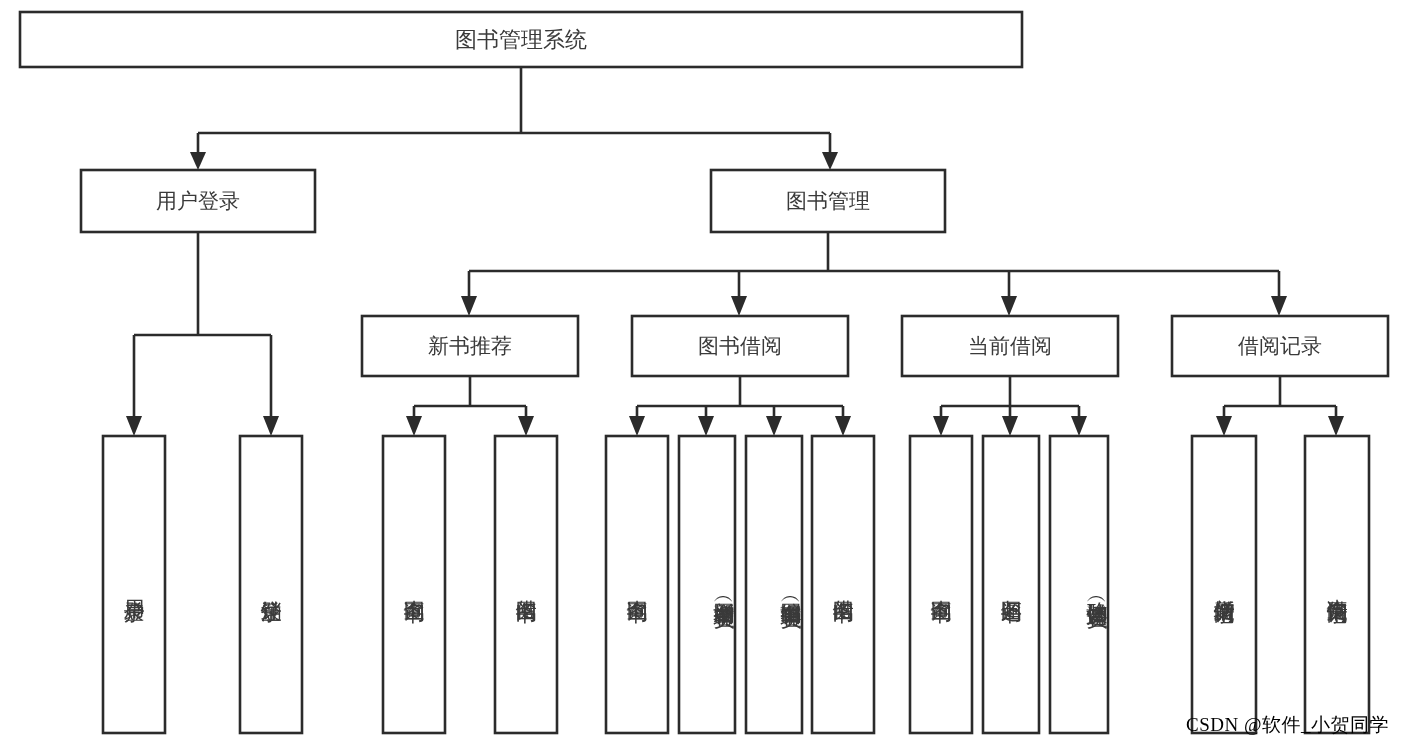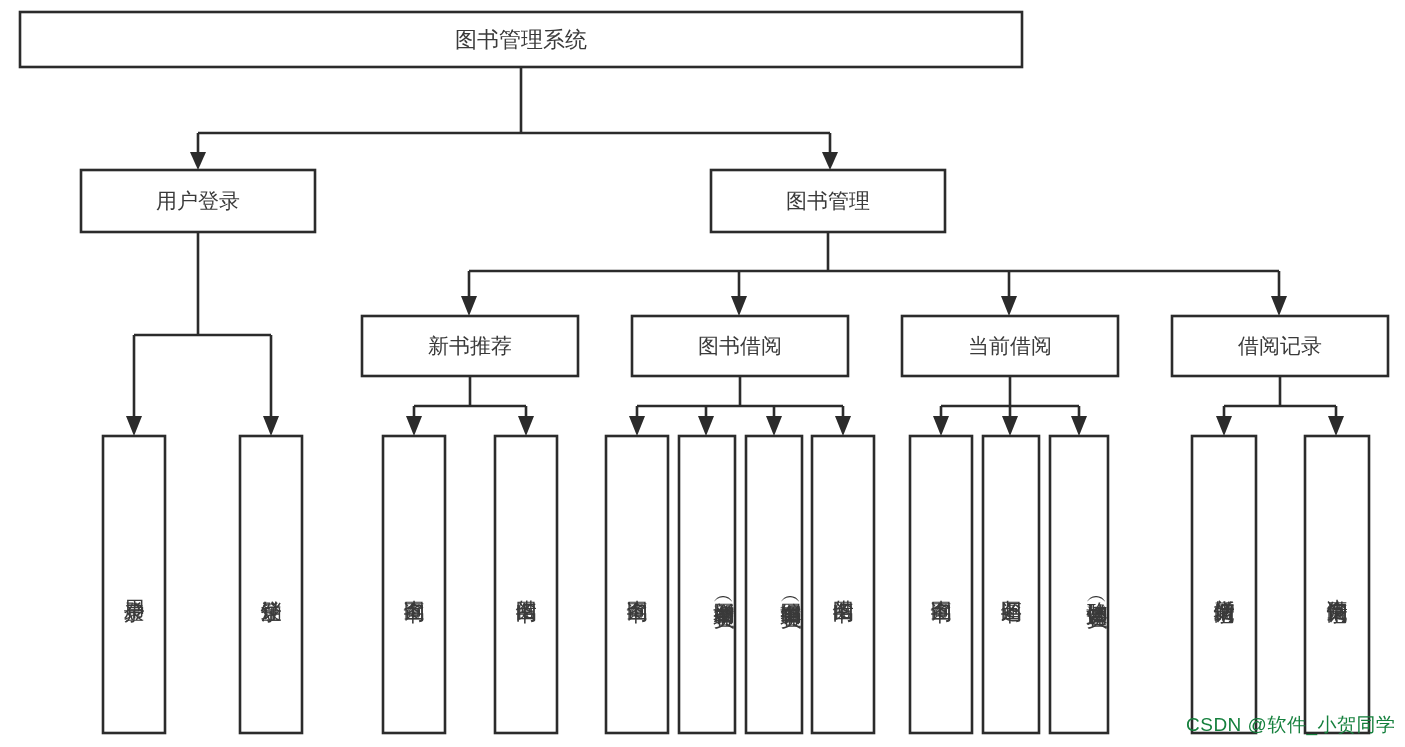--- a/index.html
+++ b/index.html
@@ -64,23 +64,23 @@
     display: flex;
     align-items: center;
     justify-content: center;
     pointer-events: none;
     text-align: center;
   }
   .watermark {
     position: absolute;
     left: 1186px;
     top: 712px;
-    font-family: Liberation Sans, sans-serif;
+    font-family: Liberation Serif, serif;
     font-size: 19px;
-    color: #15803d;
+    color: #000000;
     white-space: nowrap;
     letter-spacing: 0.5px;
   }
 </style>
 </head>
 <body>
 
 <div id="diagram-root">
 
   <svg id="flow-svg" viewBox="0 0 1405 747">

